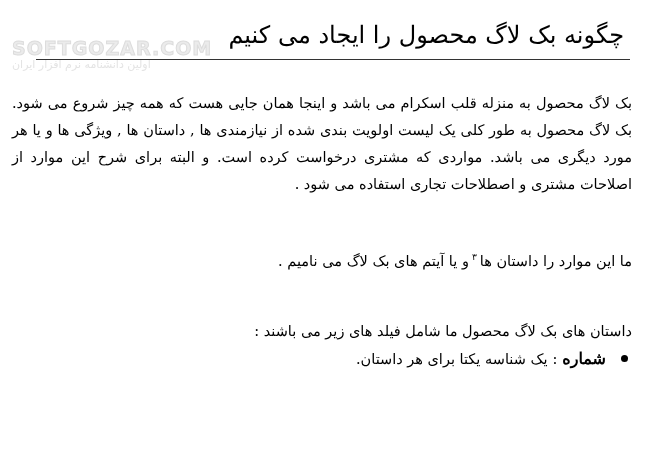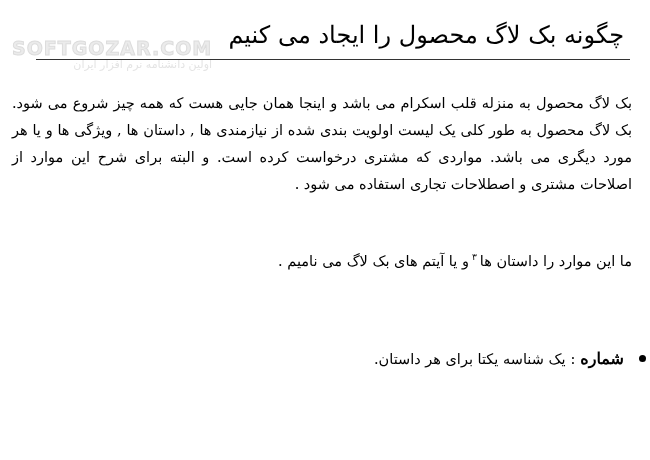--- a/index.html
+++ b/index.html
@@ -13,21 +13,21 @@
       position: relative;
       overflow: hidden;
       font-family: "DejaVu Serif", serif;
       color: #000;
     }
     .watermark {
       position: absolute;
       left: 12px;
       top: 38px;
       width: 200px;
-      text-align: right;
+      text-align: left;
       color: #e6e6e6;
       pointer-events: none;
       z-index: 1;
     }
     .watermark .wm-brand {
       font-family: "DejaVu Sans", sans-serif;
       font-weight: bold;
       font-size: 19px;
       letter-spacing: 1px;
       color: #ebebeb;
@@ -89,21 +89,21 @@
     .p2 sup {
       font-size: 9px;
       margin: 0 3px;
     }
     .p3 {
       top: 318px;
       line-height: 27px;
     }
     .bullets {
       position: absolute;
-      right: 0;
+      right: 18px;
       left: 12px;
       top: 345px;
       margin: 0;
       padding: 0;
       list-style: none;
     }
     .bullets li {
       position: relative;
       padding-right: 26px;
       font-size: 14.5px;
@@ -139,20 +139,21 @@
 <div class="page">
   <h1 class="title">چگونه بک لاگ محصول را ایجاد می کنیم</h1>
   <div class="rule"></div>
 
   <p class="para p1">بک لاگ محصول به منزله قلب اسکرام می باشد و اینجا همان جایی هست که همه چیز شروع می شود. بک لاگ محصول به طور کلی یک لیست اولویت بندی شده از نیازمندی ها , داستان ها , ویژگی ها و یا هر مورد دیگری می باشد. مواردی که مشتری درخواست کرده است. و البته برای شرح این موارد از اصلاحات مشتری و اصطلاحات تجاری استفاده می شود .</p>
 
   <p class="para p2">
     <span>ما این موارد را داستان ها</span><sup>۳</sup><span>و یا آیتم های بک لاگ می نامیم .</span>
   </p>
 
+  <p class="para p3">داستان های بک لاگ محصول ما شامل فیلد های زیر می باشند :</p>
 
   <ul class="bullets">
     <li>
       <span class="bullet-dot"></span>
       <span class="term">شماره</span><span class="sep">:</span><span>یک شناسه یکتا برای هر داستان.</span>
     </li>
   </ul>
 </div>
 
 </body></html>

